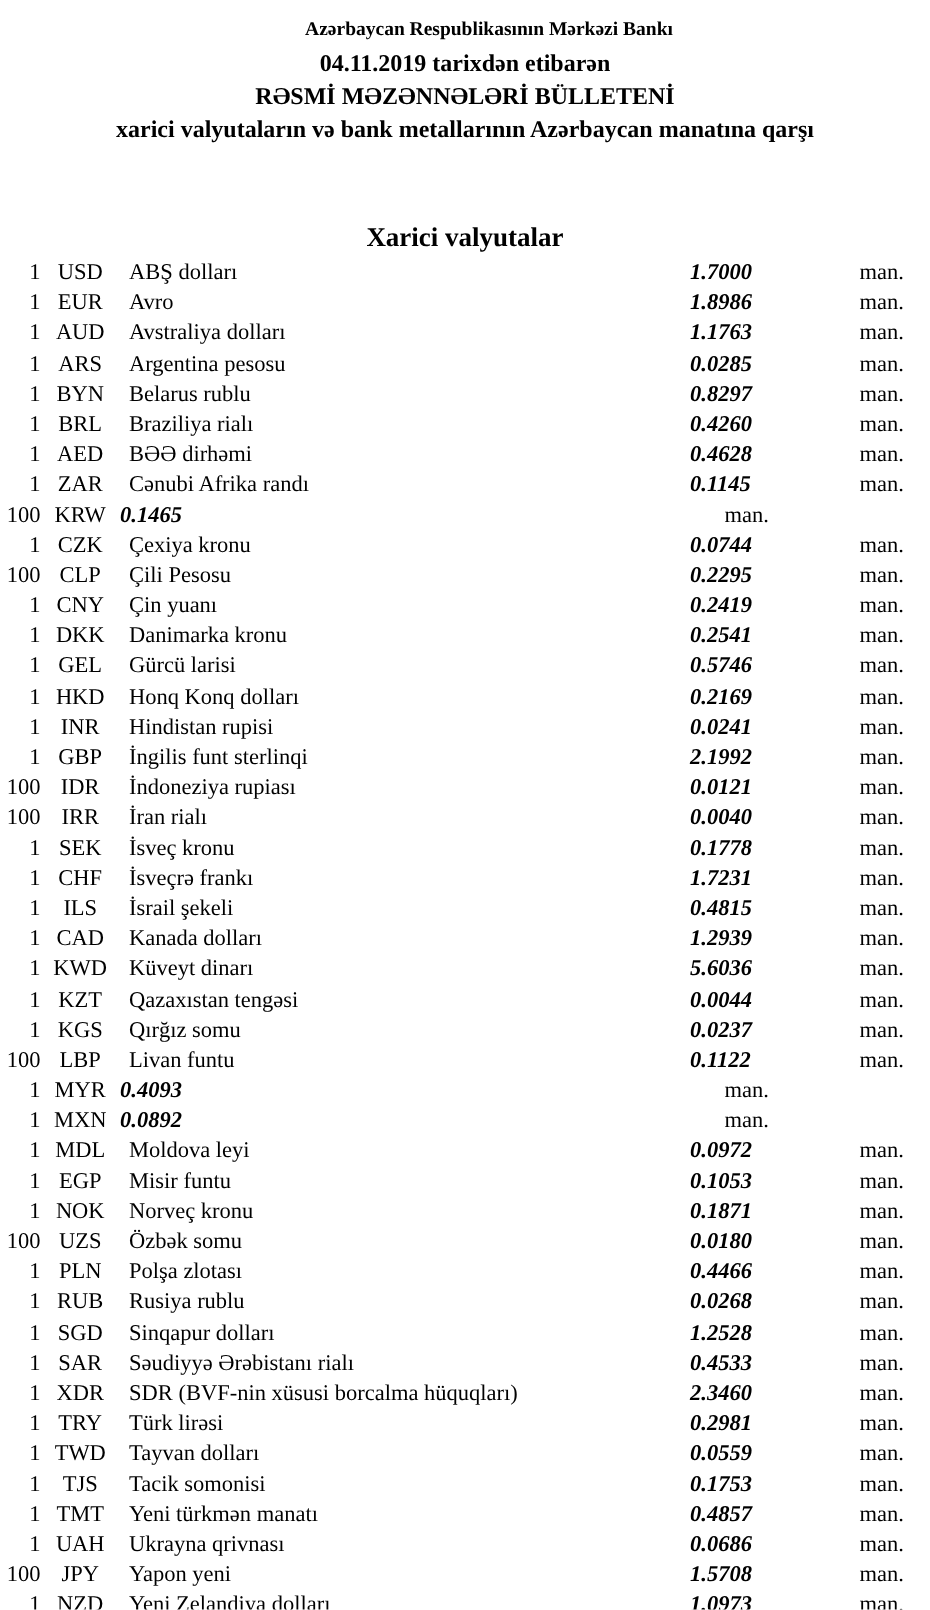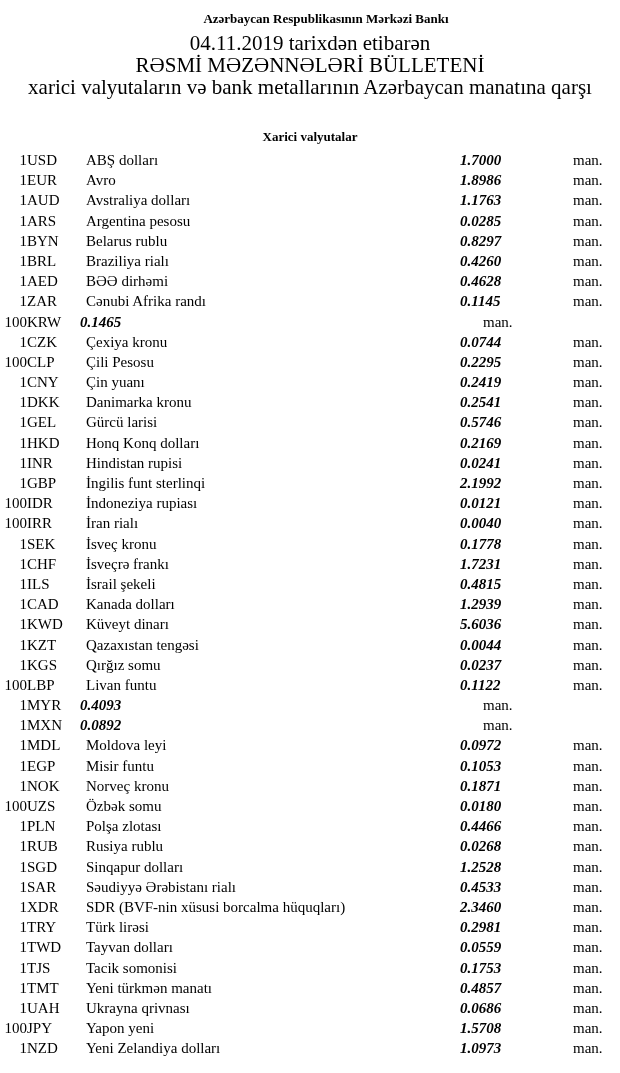--- a/index.html
+++ b/index.html
@@ -23,48 +23,48 @@
     text-align: center;
     padding-top: 6px;
   }
   .title {
     font-size: 13px;
     line-height: 26px;
     font-weight: bold;
     padding-left: 32px;
   }
   .sub {
-    font-size: 21px;
+    font-size: 16px;
     line-height: 22px;
-    font-weight: normal;
+    font-weight: bold;
   }
   .section-title {
-    margin-top: 30px;
+    margin-top: 52px;
     text-align: center;
-    font-size: 13px;
+    font-size: 18px;
     line-height: 17px;
     font-weight: bold;
   }
   .table {
     margin-top: 5px;
   }
   .row {
     display: grid;
     grid-template-columns: 27px 53px 1fr 90px 48px;
     padding-right: 22px;
     font-size: 15px;
     line-height: 20.2px;
     height: 20.2px;
     align-items: baseline;
   }
   .qty {
     text-align: right;
   }
   .code {
-    text-align: left;
+    text-align: center;
   }
   .name {
     text-align: left;
     padding-left: 6px;
     white-space: nowrap;
     overflow: hidden;
   }
   .rate {
     font-weight: bold;
     font-style: italic;

